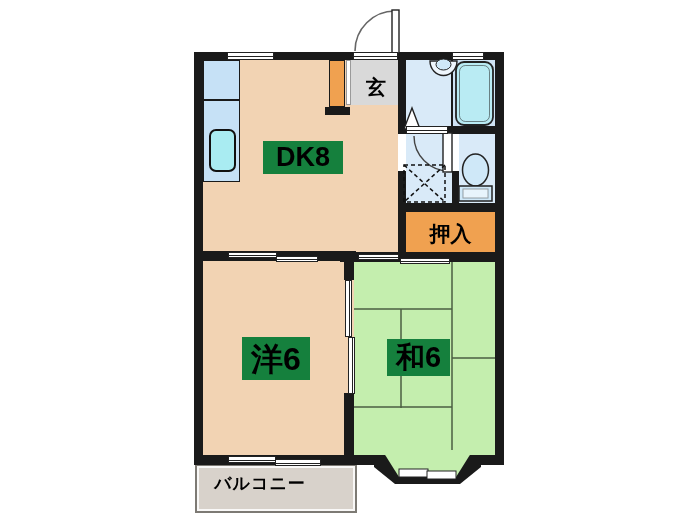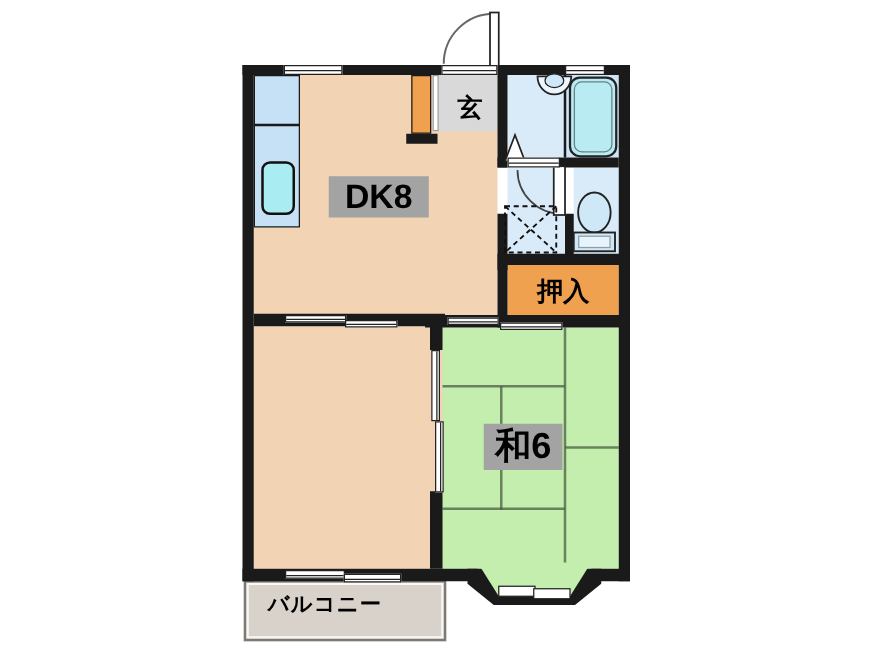--- a/index.html
+++ b/index.html
@@ -5,21 +5,21 @@
   html,body{margin:0;padding:0;background:#fff;}
   .plan{position:relative;width:700px;height:525px;background:#fff;overflow:hidden;
         font-family:"Liberation Sans",sans-serif;}
   .room,.wall,.win,.lbl,.fix{position:absolute;box-sizing:border-box;}
   .wall{background:var(--wall);}
   .win{background:#fff;border:1px solid #222;}
   .win.h::after{content:"";position:absolute;left:0;right:0;top:50%;border-top:1px solid #222;}
   .win.v::after{content:"";position:absolute;top:0;bottom:0;left:50%;border-left:1px solid #222;}
   .step{position:absolute;box-sizing:border-box;background:#fff;border:1px solid #9a9a9a;}
   .tat{position:absolute;background:var(--tatami_line);opacity:.75;}
-  .lbl{display:flex;align-items:center;justify-content:center;color:#000;background:#a3a3a3;
+  .lbl{display:flex;align-items:center;justify-content:center;color:#000;background:#15803d;
        line-height:1;font-weight:600;white-space:nowrap;}
   .lbl.bare{background:transparent;}
   svg.overlay{position:absolute;left:0;top:0;pointer-events:none;}
 </style>
 </head>
 <body>
 
 <div class="plan">
 
   <div class="room" style="left:203px;top:60px;width:195px;height:193px;background:var(--floor_tan);"></div>
@@ -105,16 +105,17 @@
   <div class="win h" style="left:406px;top:126px;width:42px;height:8px;"></div>
   <div class="win h" style="left:228px;top:456px;width:48px;height:7px;"></div>
   <div class="win h" style="left:275px;top:459px;width:46px;height:7px;"></div>
   <div class="win v" style="left:345px;top:280px;width:7px;height:57px;"></div>
   <div class="win v" style="left:348px;top:337px;width:7px;height:57px;"></div>
   <div class="step" style="left:346px;top:60px;width:5px;height:45px;"></div>
 
   <div class="lbl" style="left:263px;top:141px;width:80px;height:33px;font-size:27px;">DK8</div>
   <div class="lbl bare" style="left:360px;top:74px;width:32px;height:26px;font-size:20px;">玄</div>
   <div class="lbl bare" style="left:406px;top:220px;width:89px;height:26px;font-size:21px;">押入</div>
+  <div class="lbl" style="left:242px;top:337px;width:68px;height:43px;font-size:32px;">洋6</div>
   <div class="lbl" style="left:387px;top:339px;width:63px;height:37px;font-size:29px;">和6</div>
   <div class="lbl bare" style="left:200px;top:471px;width:120px;height:24px;font-size:17px;letter-spacing:1px;">バルコニー</div>
 
 </div>
 
 </body></html>

